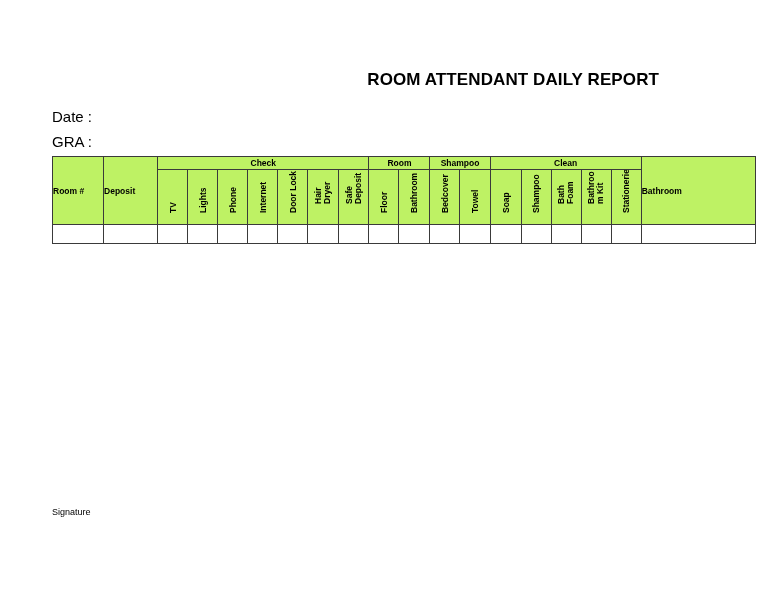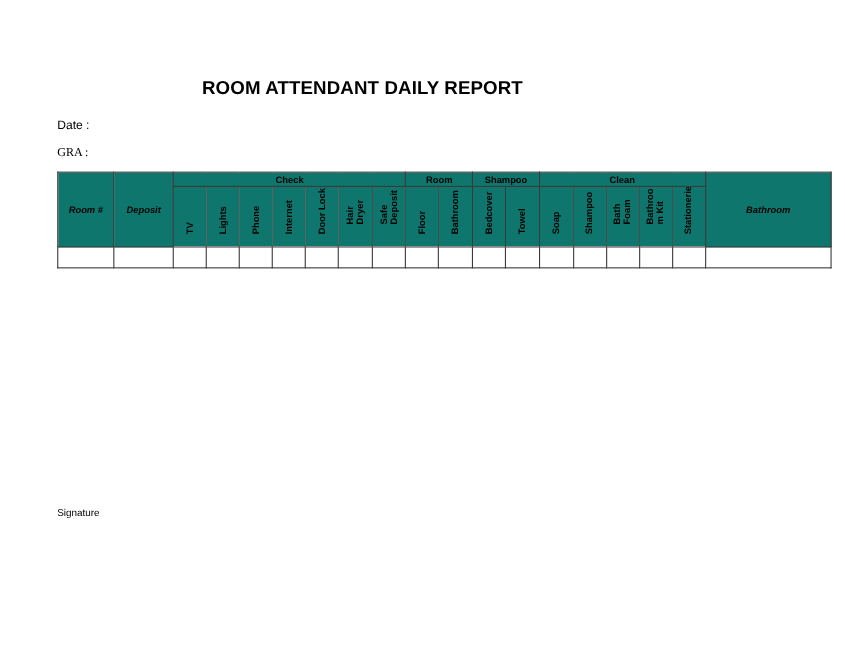--- a/index.html
+++ b/index.html
@@ -1,46 +1,46 @@
 <!DOCTYPE html>
 <html><head>
 <meta charset="utf-8">
 <style>
   html, body { margin: 0; padding: 0; }
   body {
     width: 768px; height: 593px; background: #ffffff; position: relative;
     font-family: "Liberation Sans", sans-serif; color: #000; overflow: hidden;
   }
   .title {
-    position: absolute; left: 0; top: 70px; width: 659px; text-align: center;
+    position: absolute; left: 0; top: 70px; width: 659px; text-align: right;
     font-size: 17px; font-weight: bold; letter-spacing: 0.1px;
   }
-  .field-label { position: absolute; left: 52px; font-size: 11px; }
+  .field-label { position: absolute; left: 52px; font-size: 15px; }
   .date { top: 108px; }
-  .gra { top: 133px; font-family: Liberation Serif, serif; }
-  .signature { position: absolute; left: 52px; top: 461px; font-size: 9px; }
+  .gra { top: 133px; }
+  .signature { position: absolute; left: 52px; top: 507px; font-size: 9px; }
 
   table.report {
     position: absolute; left: 52px; top: 156px;
     border-collapse: collapse; table-layout: fixed;
     width: 704px;
   }
   table.report td, table.report th {
     border: 1px solid #3a3a3a; padding: 0; font-size: 8.5px; font-weight: bold;
   }
-  table.report th { background: #0f766e; }
+  table.report th { background: #bef264; }
   .grp { height: 12px; text-align: center; font-size: 8.5px; }
   .sub { height: 54px; position: relative; overflow: hidden; }
   .sub .rot {
     position: absolute; left: 50%; bottom: 2px;
     width: 54px; transform-origin: 0 0;
     transform: rotate(-90deg) translate(0, -50%);
     text-align: left; line-height: 9px; white-space: normal;
   }
-  .tall { vertical-align: middle; text-align: center; font-style: italic; }
+  .tall { vertical-align: middle; text-align: left; }
   .data td { height: 18px; background: #fff; }
 </style>
 </head>
 <body>
 
 <div class="title">ROOM ATTENDANT DAILY REPORT</div>
 <div class="field-label date">Date :</div>
 <div class="field-label gra">GRA :</div>
 
 <table class="report">

